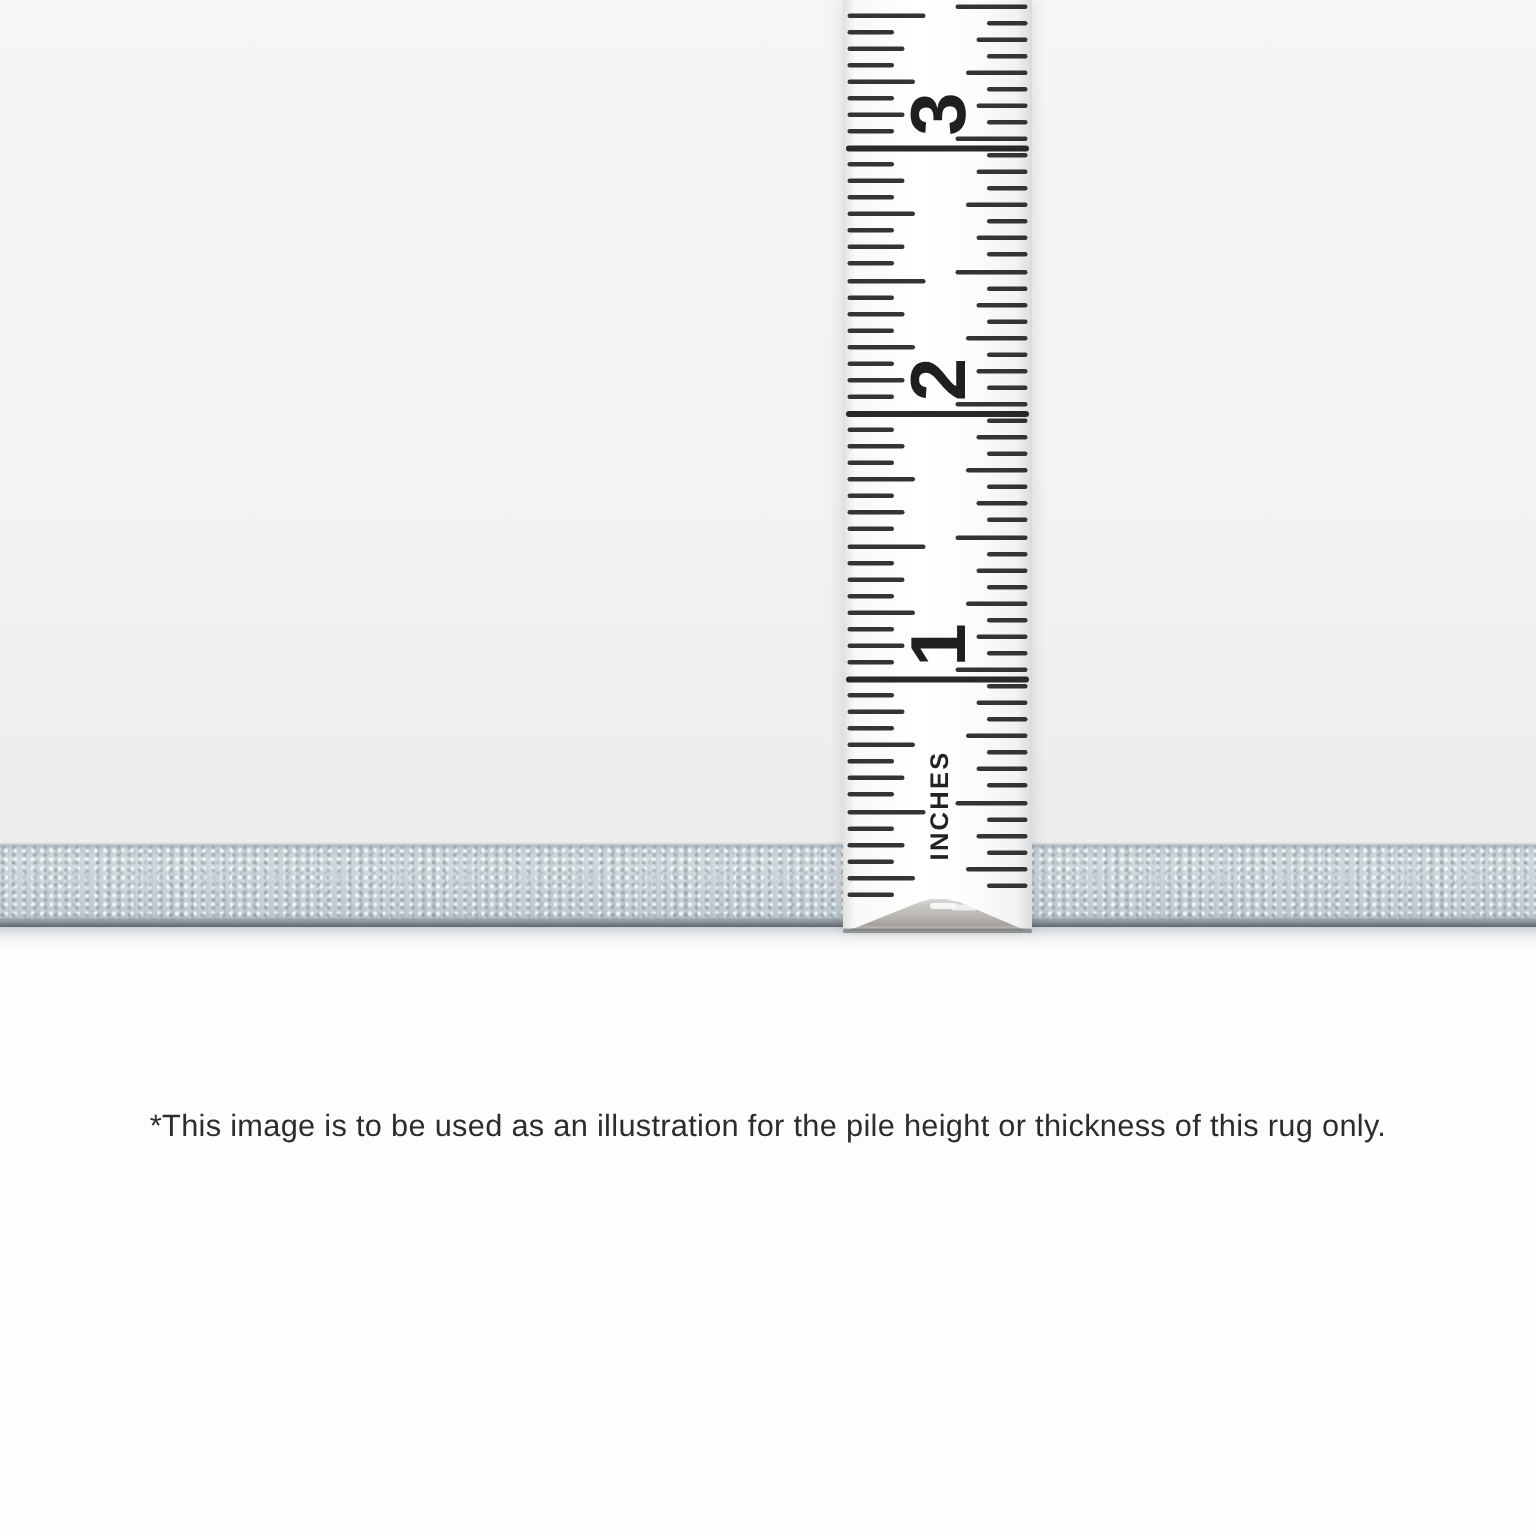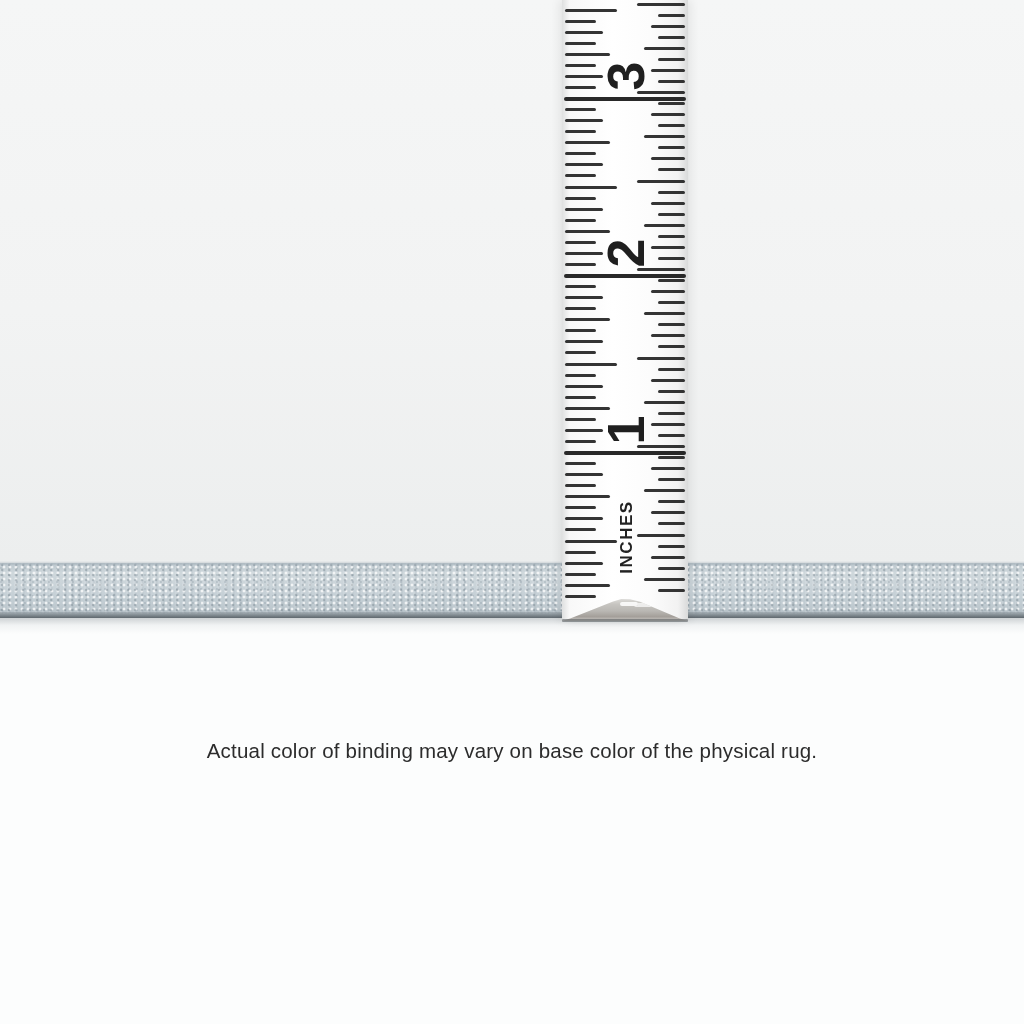--- a/index.html
+++ b/index.html
@@ -199,15 +199,15 @@
       <div class="inch-line" style="top: 273.5px;"></div>
       <div class="inch-number" style="top: 224.5px;">2</div>
       <div class="inch-line" style="top: 96.5px;"></div>
       <div class="inch-number" style="top: 47.5px;">3</div>
     </div>
 
   <div class="metal-tip"></div>
   <div class="metal-base-line"></div>
 
   <div class="caption">
-    <div>Actual color of binding may vary on base color of the physical rug.</div>
+    <div>*This image is to be used as an illustration for the pile height or thickness of this rug only.</div>
   </div>
 </div>
 
 </body></html>

